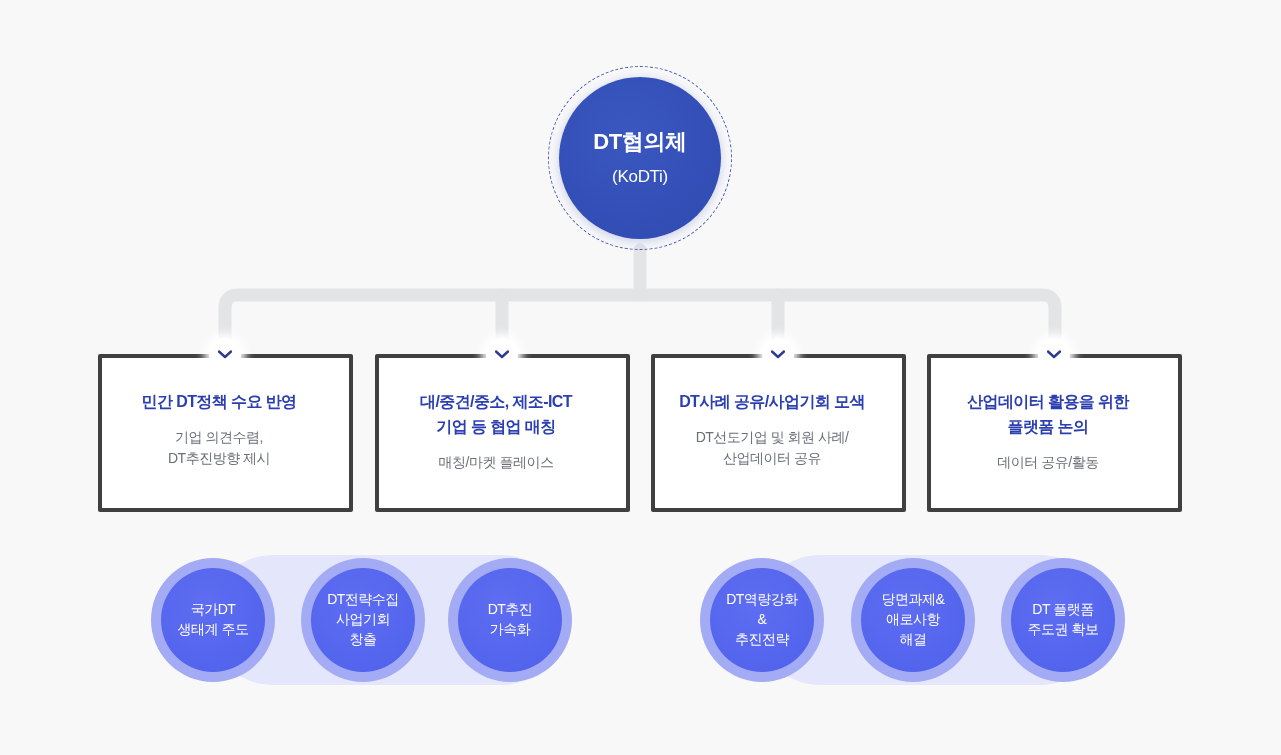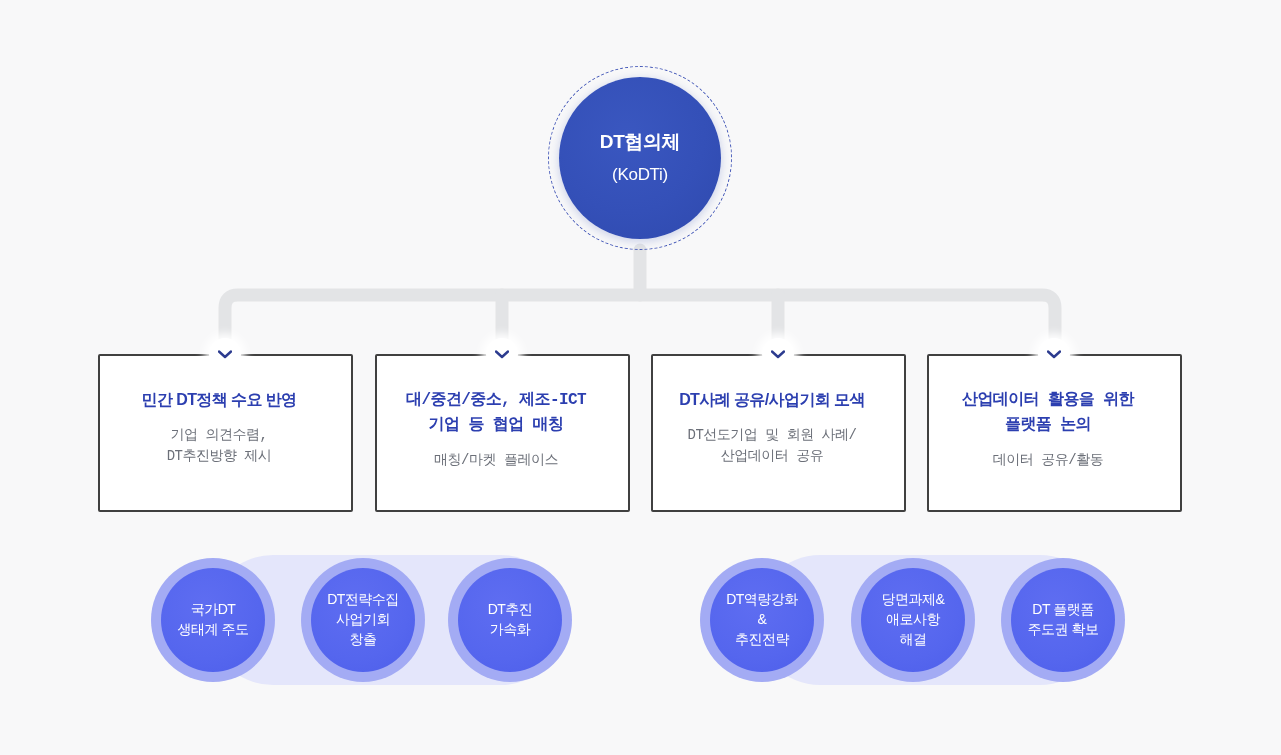--- a/index.html
+++ b/index.html
@@ -53,21 +53,21 @@
     background: radial-gradient(circle at 42% 36%, #3a57c0 0%, #3450b8 55%, #2f49ad 100%);
     display: flex;
     flex-direction: column;
     align-items: center;
     justify-content: center;
     color: #ffffff;
     text-align: center;
     box-shadow: 0 2px 10px rgba(52, 80, 184, 0.25);
   }
   .hub-title {
-    font-size: 19px;
+    font-size: 22px;
     font-weight: bold;
     letter-spacing: -0.4px;
     line-height: 1.25;
   }
   .hub-sub {
     font-size: 17px;
     font-weight: normal;
     letter-spacing: -0.3px;
     line-height: 1.3;
     margin-top: 10px;
@@ -84,21 +84,21 @@
   }
 
   
   .box {
     position: absolute;
     top: 354px;
     width: 255px;
     height: 158px;
     box-sizing: border-box;
     background: #ffffff;
-    border: 2px solid #404040;
+    border: 4px solid #404040;
     border-radius: 2px;
     text-align: center;
     padding: 32px 14px 0 1px;
   }
   .box-1 { left: 98px; }
   .box-2 { left: 375px; }
   .box-3 { left: 651px; }
   .box-4 { left: 927px; }
 
   .box-title {
@@ -110,21 +110,21 @@
     margin: 0 0 4px 0;
   }
   .box-desc {
     color: #6b6f78;
     font-size: 14px;
     font-weight: normal;
     letter-spacing: -0.5px;
     line-height: 1.55;
     margin: 12px;
   }
-  .box-desc-line { display: block; font-family: Liberation Mono, monospace; }
+  .box-desc-line { display: block; }
 
   
   .chev-badge {
     position: absolute;
     top: 338px;
     width: 32px;
     height: 32px;
     border-radius: 50%;
     background: #ffffff;
     box-shadow: 0 0 9px 5px rgba(255,255,255,0.95);

